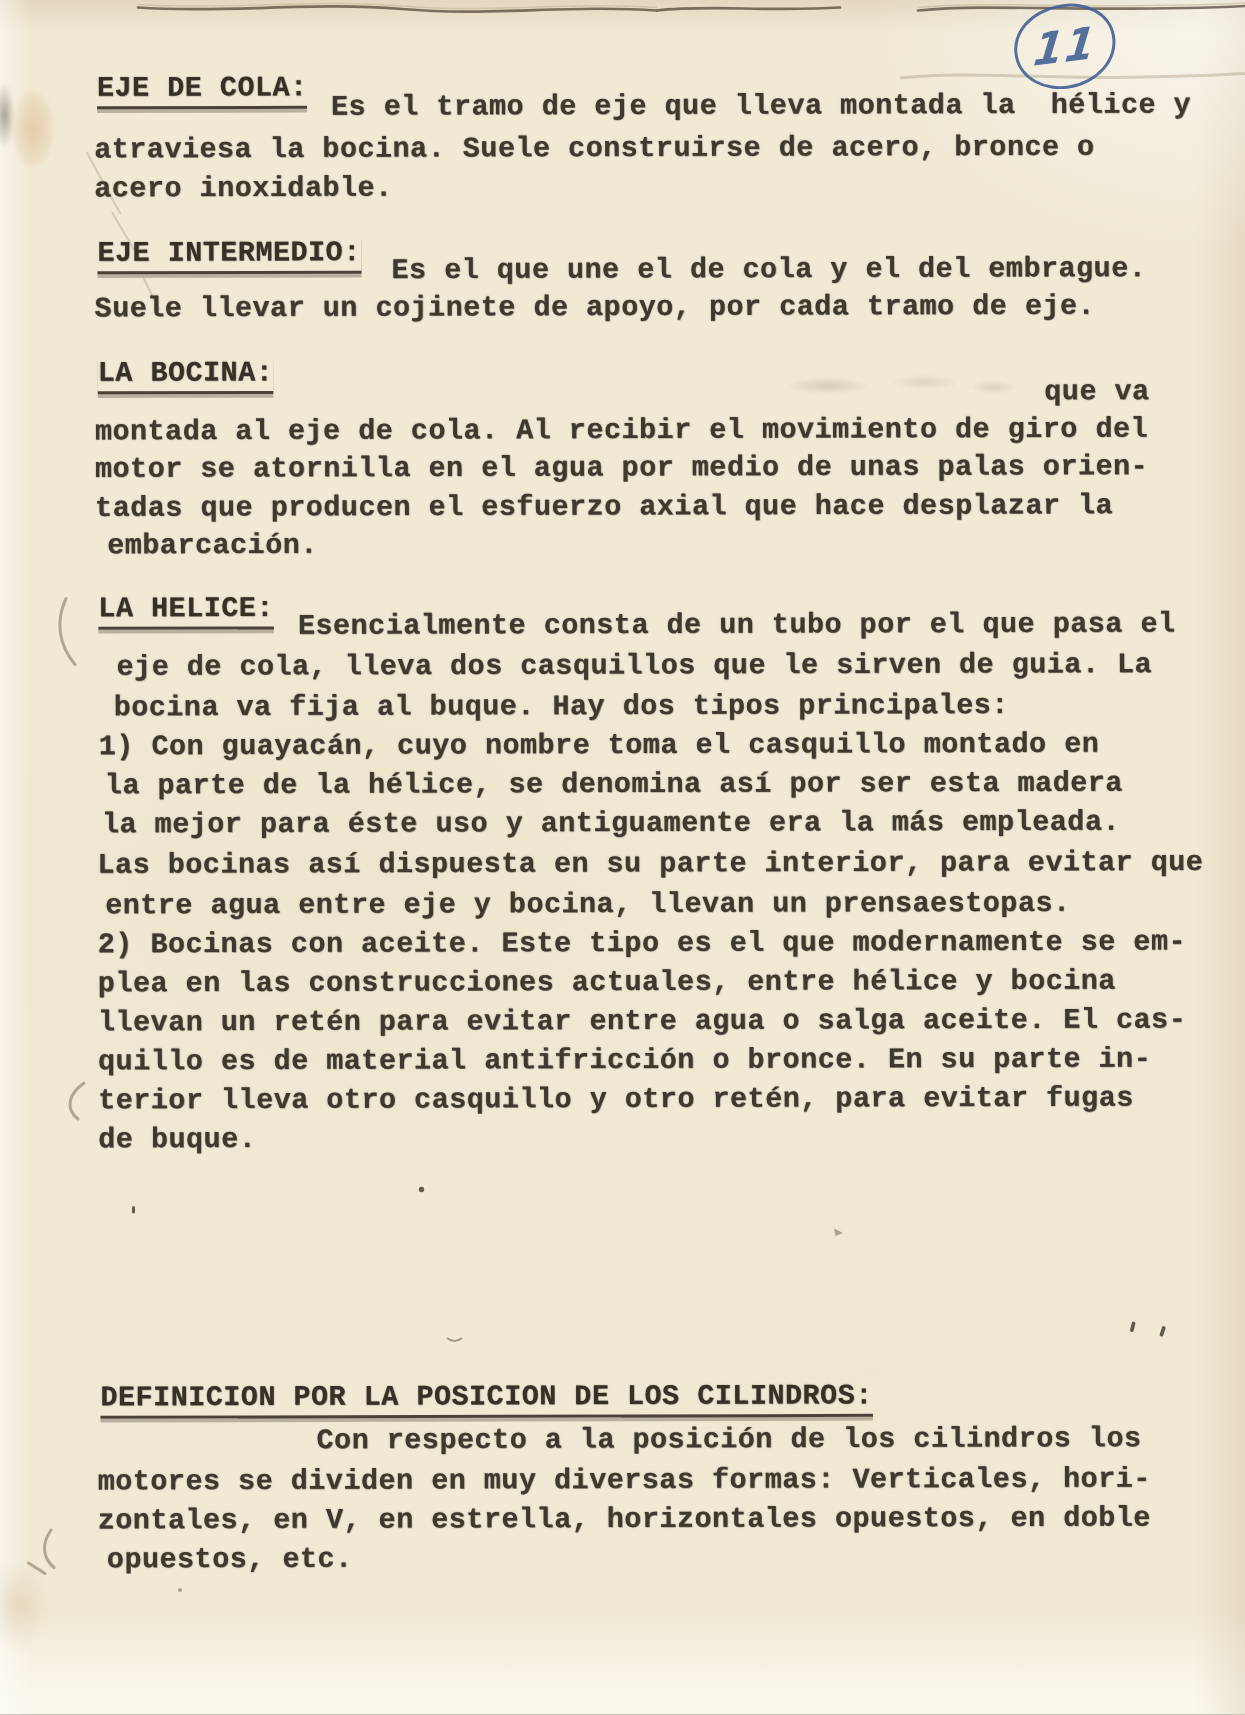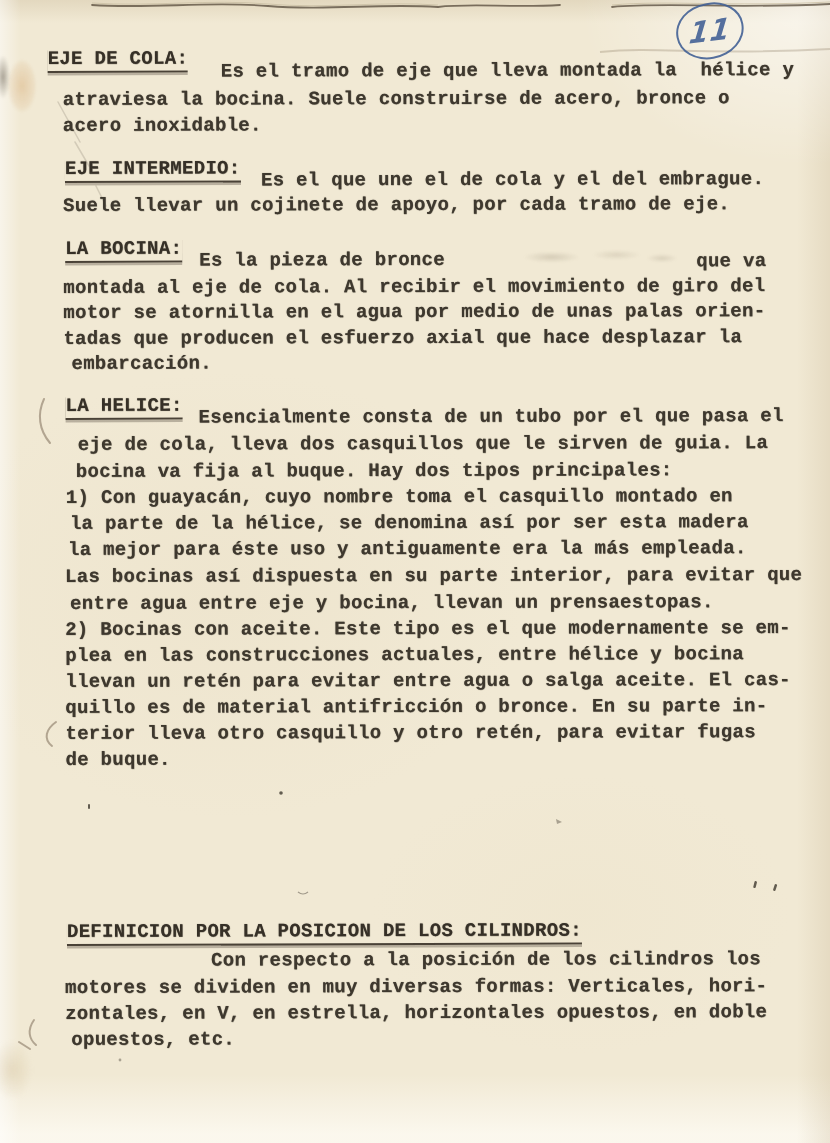--- a/index.html
+++ b/index.html
@@ -110,31 +110,30 @@
       <circle cx="120" cy="1060" r="1.4" opacity="0.5"></circle>
     </g>
   </svg>
 
   <div class="pagenum-circle">
     <span>11</span>
   </div>
 
   <div class="text-layer">
 
-    <div class="tl hd" style="left:49px;top:47px">EJE DE COLA:</div>
+    <div class="tl hd" style="left:66px;top:47px">EJE DE COLA:</div>
     <div class="tl" style="left:222px;top:60px">Es el tramo de eje que lleva montada la  hélice y</div>
     <div class="tl" style="left:64px;top:88px">atraviesa la bocina. Suele construirse de acero, bronce o</div>
     <div class="tl" style="left:64px;top:114px">acero inoxidable.</div>
 
     <div class="tl hd" style="left:66px;top:157px">EJE INTERMEDIO:</div>
     <div class="tl" style="left:262px;top:169px">Es el que une el de cola y el del embrague.</div>
     <div class="tl" style="left:64px;top:194px">Suele llevar un cojinete de apoyo, por cada tramo de eje.</div>
 
     <div class="tl hd" style="left:66px;top:237px">LA BOCINA:</div>
-    <div class="tl" style="left:200px;top:249px">Es la pieza de bronce</div>
     <div class="tl" style="left:697px;top:251px">que va</div>
     <div class="tl" style="left:64px;top:276px">montada al eje de cola. Al recibir el movimiento de giro del</div>
     <div class="tl" style="left:64px;top:301px">motor se atornilla en el agua por medio de unas palas orien-</div>
     <div class="tl" style="left:64px;top:327px">tadas que producen el esfuerzo axial que hace desplazar la</div>
     <div class="tl" style="left:72px;top:352px">embarcación.</div>
 
     <div class="tl hd" style="left:66px;top:394px">LA HELICE:</div>
     <div class="tl" style="left:199px;top:406px">Esencialmente consta de un tubo por el que pasa el</div>
     <div class="tl" style="left:78px;top:433px">eje de cola, lleva dos casquillos que le sirven de guia. La</div>
     <div class="tl" style="left:76px;top:460px">bocina va fija al buque. Hay dos tipos principales:</div>

